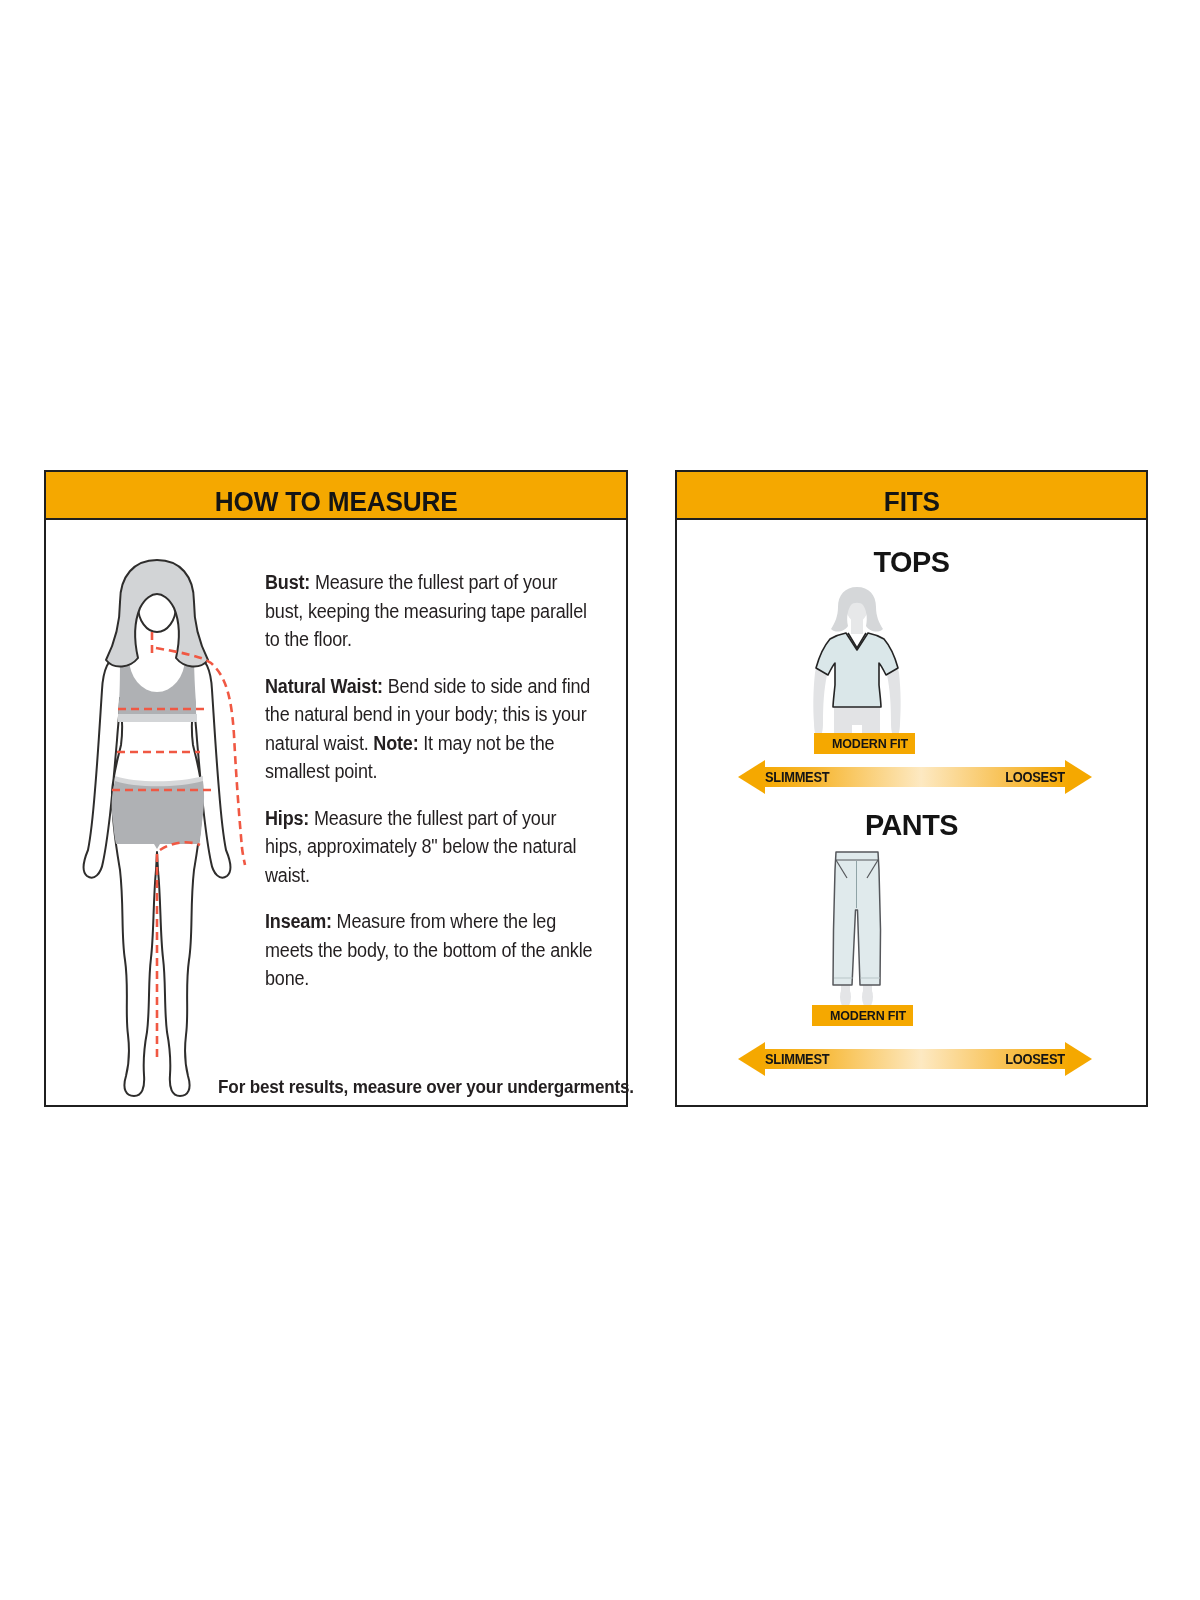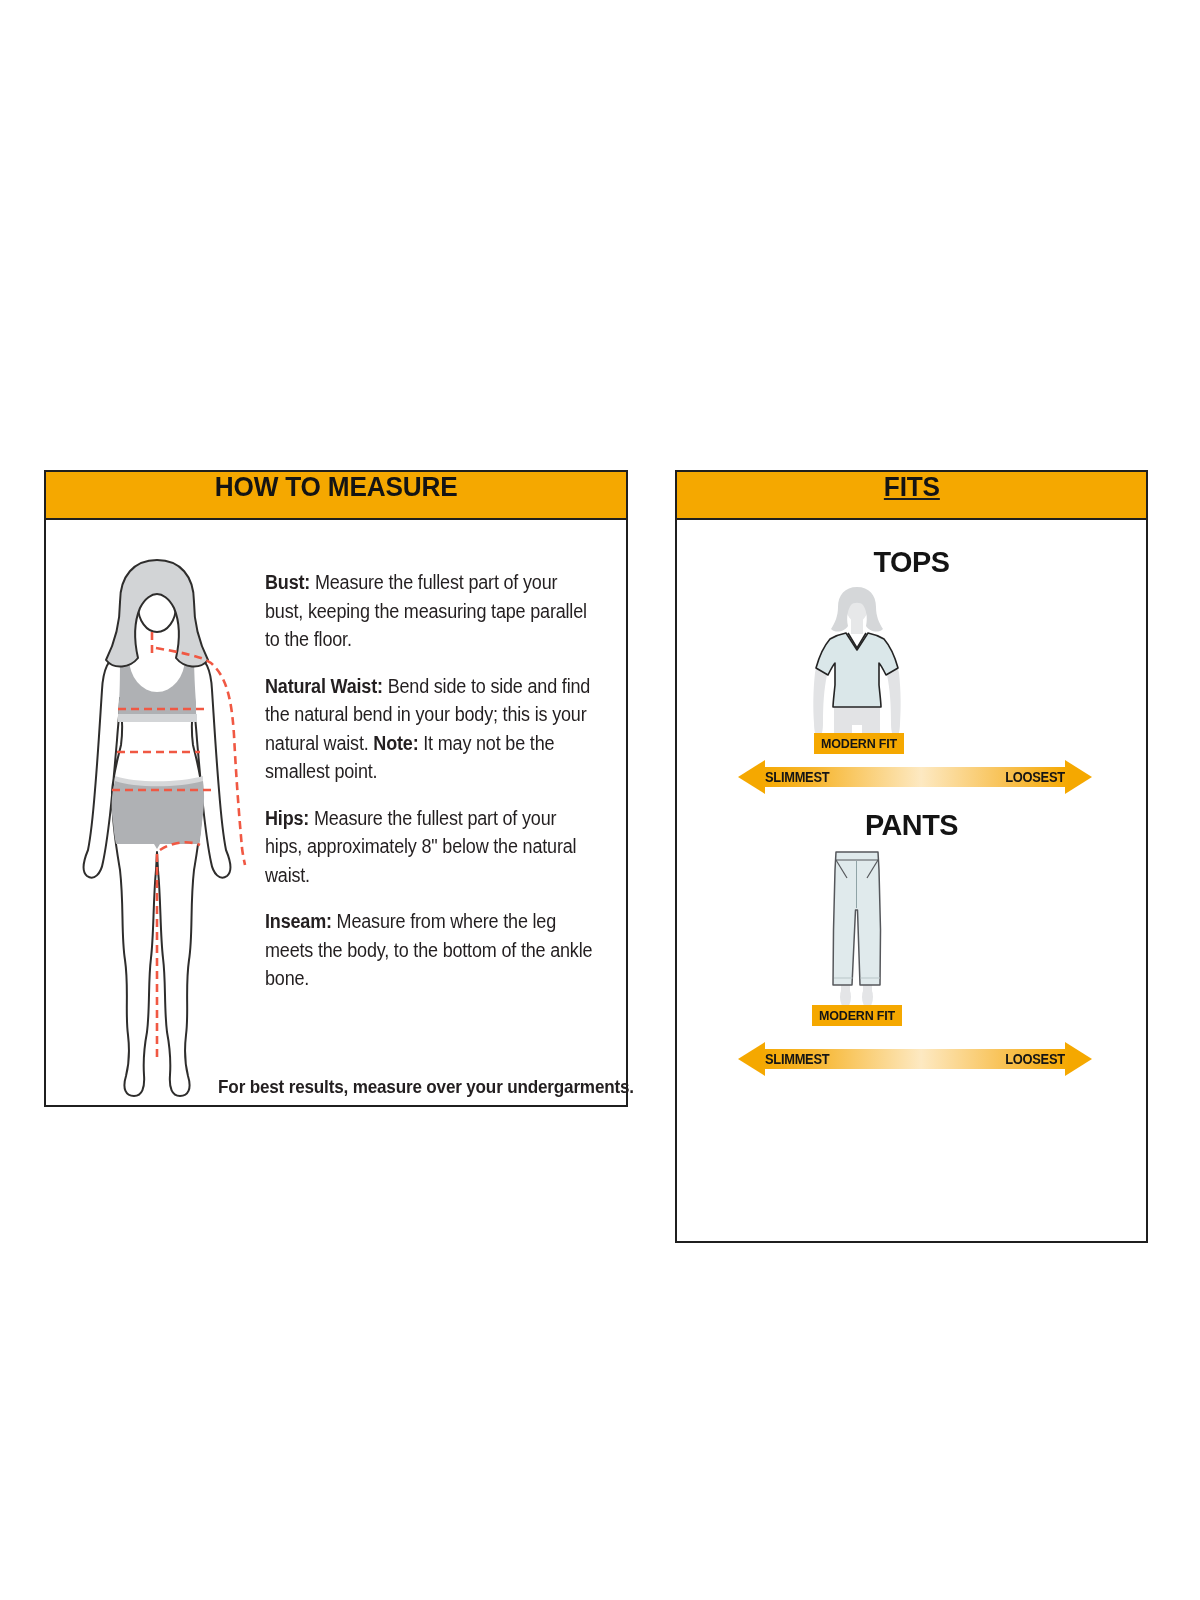--- a/index.html
+++ b/index.html
@@ -5,24 +5,24 @@
   html,body{margin:0;padding:0;}
   body{
     width:1200px;height:1600px;position:relative;background:#ffffff;
     font-family:"Liberation Sans","DejaVu Sans",sans-serif;color:#1e1e1e;
     -webkit-font-smoothing:antialiased;
   }
   .panel{
     position:absolute;background:#ffffff;border:2px solid #1f1f1f;box-sizing:border-box;
   }
   .panel-left{left:44px;top:470px;width:584px;height:637px;}
-  .panel-right{left:675px;top:470px;width:473px;height:773px;text-decoration:underline;}
+  .panel-right{left:675px;top:470px;width:473px;height:637px;}
   .panel-header{
     height:46px;background:#F5A800;border-bottom:2px solid #1f1f1f;
-    display:flex;align-items:flex-start;justify-content:center;
+    display:flex;align-items:flex-end;justify-content:center;
   }
   .panel-header span{
     font-weight:bold;font-size:27px;letter-spacing:-0.2px;color:#141414;
     transform:scaleX(0.97);transform-origin:center;
   }
   
   .figure-svg{position:absolute;left:14px;top:68px;width:200px;height:560px;}
   .measure-text{
     position:absolute;left:219px;top:96px;width:368px;
     transform:scaleX(0.9);transform-origin:left top;
@@ -42,21 +42,21 @@
     font-weight:bold;font-size:30px;letter-spacing:-0.5px;color:#141414;
     transform:scaleX(0.96);transform-origin:center;
   }
   .heading-tops{top:73px;}
   .heading-pants{top:336px;}
   .tops-svg{position:absolute;left:123px;top:113px;width:115px;height:175px;}
   .pants-svg{position:absolute;left:155px;top:378px;width:50px;height:160px;}
   .fit-badge{
     position:absolute;width:90px;height:21px;background:#F5A800;
     display:flex;align-items:center;justify-content:center;
-    font-weight:bold;font-size:12.5px;letter-spacing:-0.2px;color:#141414;
+    font-weight:bold;font-size:12.5px;letter-spacing:-0.2px;color:#141414;padding-left:11px;
   }
   .badge-tops{left:137px;top:261px;}
   .badge-pants{left:135px;top:533px;}
   .scale-arrow{position:absolute;left:61px;width:354px;height:34px;}
   .arrow-tops{top:288px;}
   .arrow-pants{top:570px;}
   .scale-arrow .head{position:absolute;top:0;width:0;height:0;border-top:17px solid transparent;border-bottom:17px solid transparent;}
   .scale-arrow .head-left{left:0;border-right:27px solid #F5A800;}
   .scale-arrow .head-right{right:0;border-left:27px solid #F5A800;}
   .scale-arrow .band{

